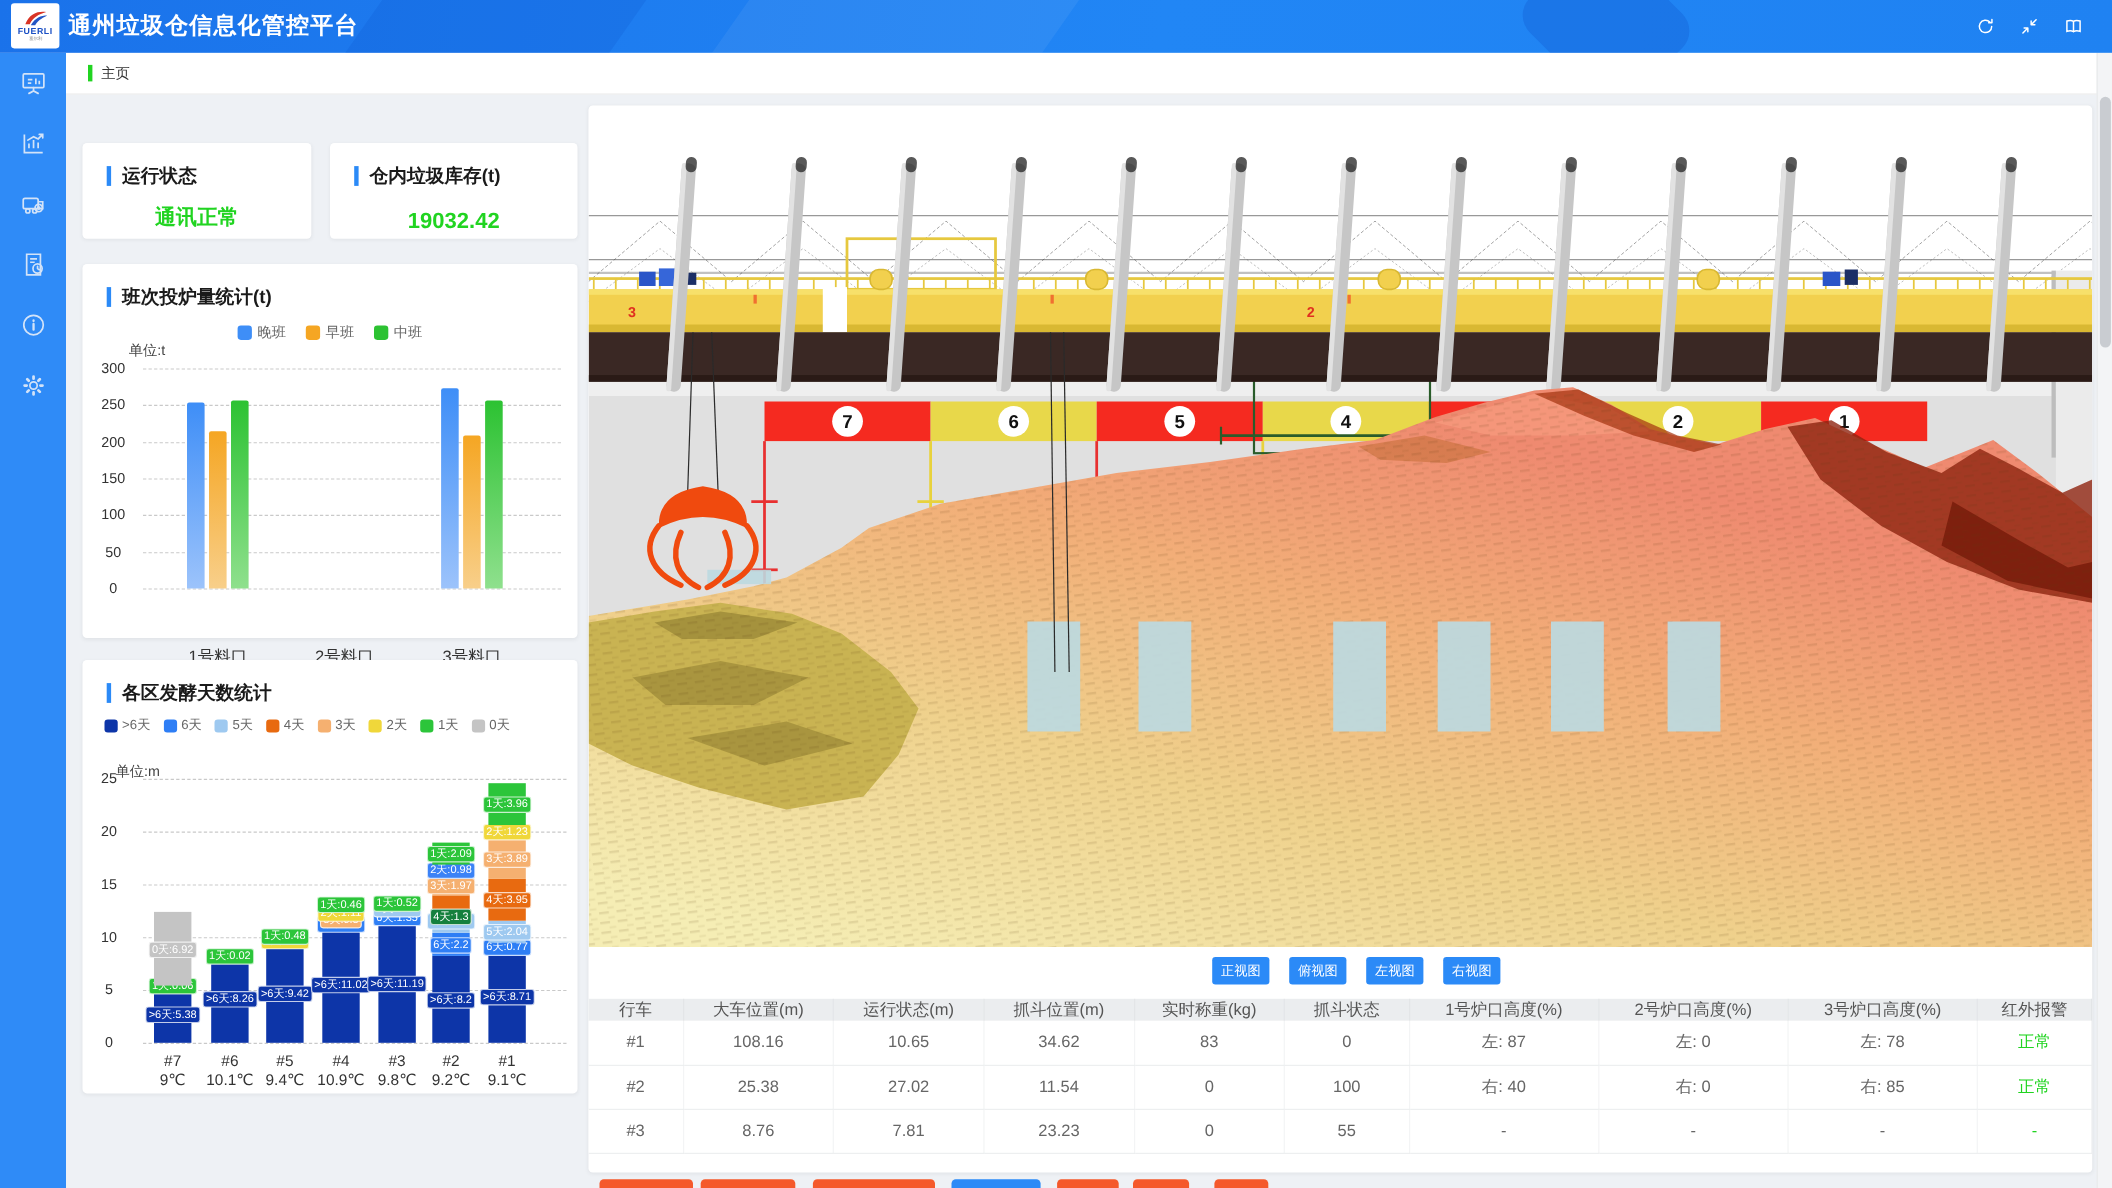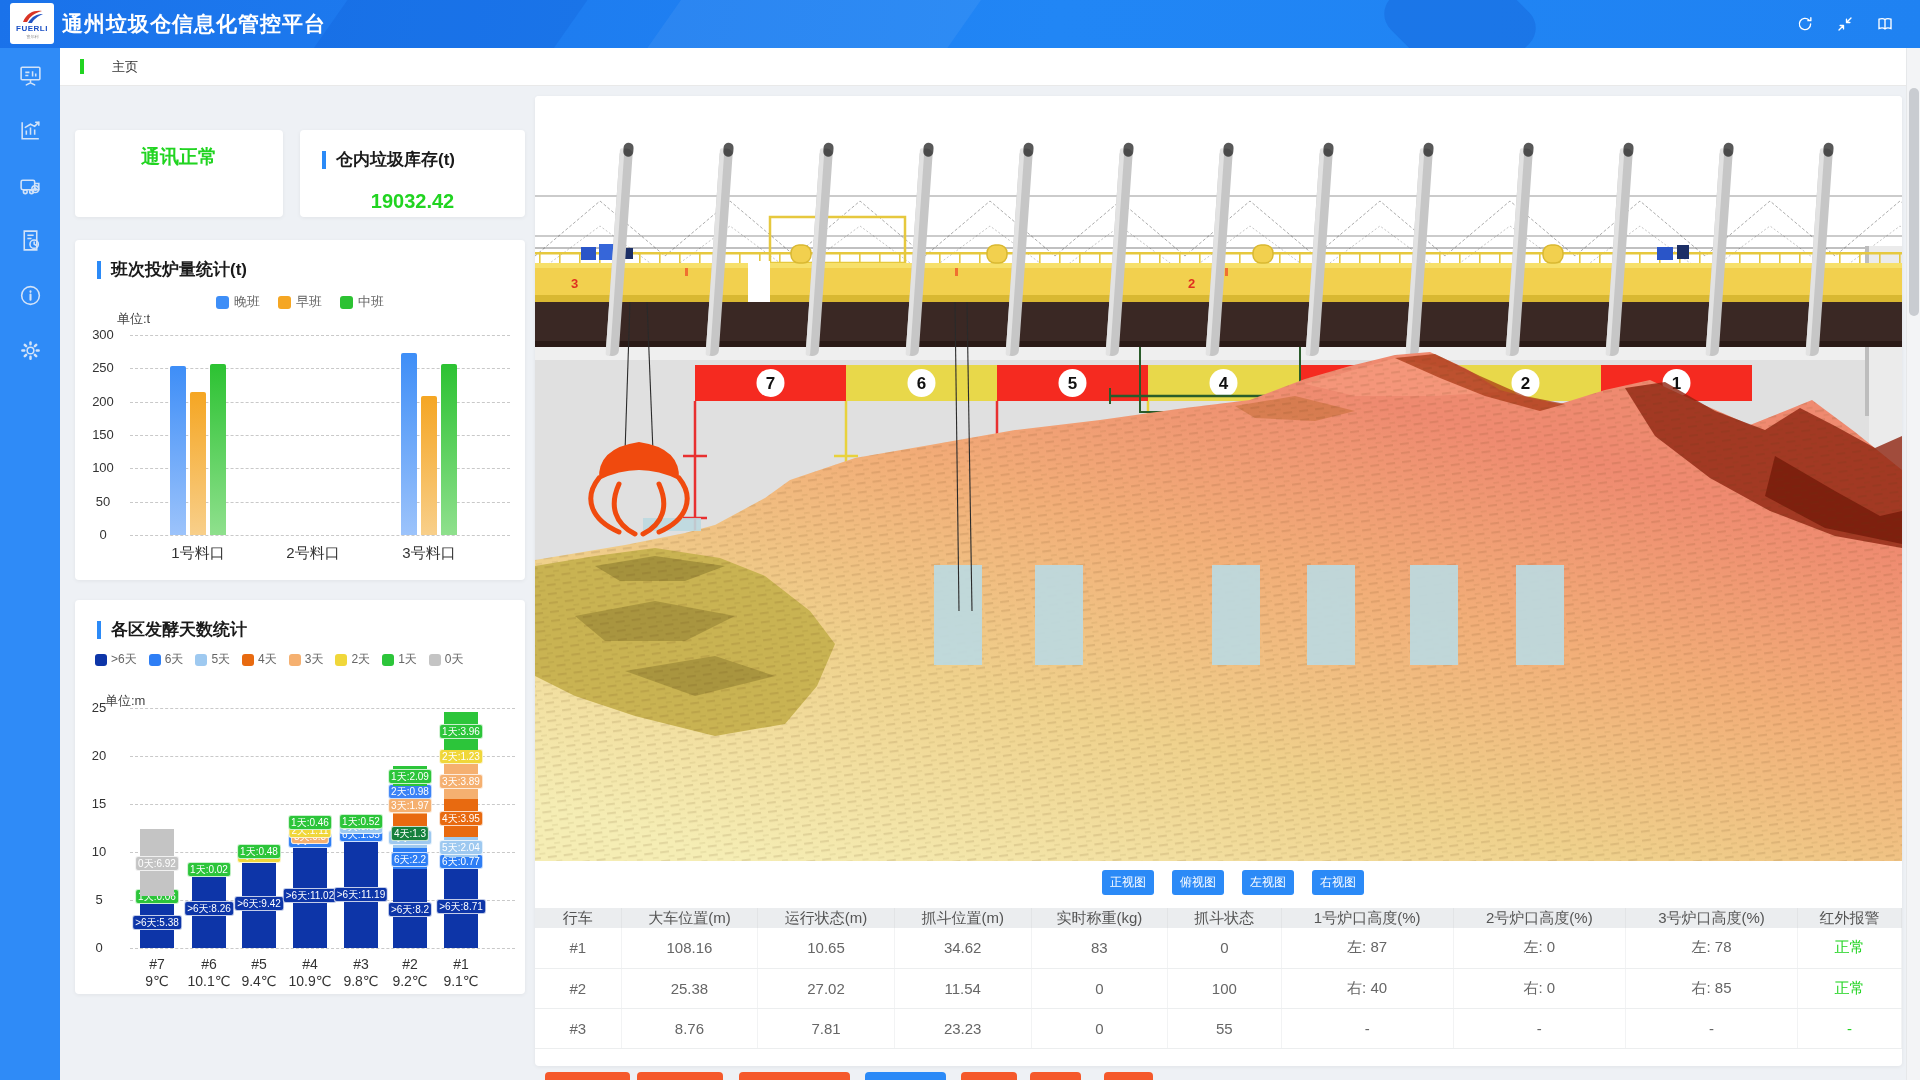--- a/index.html
+++ b/index.html
@@ -28,41 +28,41 @@
 
   
   .sidebar { position:absolute; left:0; top:48px; width:60px; height:1032px; background:#2f8bf7; z-index:20; }
   .side-item { width:60px; height:55px; display:flex; align-items:center; justify-content:center; cursor:pointer; }
   .side-item svg { width:25px; height:25px; stroke:#d3e3f8; fill:none; stroke-width:1.5; }
 
   
   .crumbbar { position:absolute; left:60px; top:48px; width:1860px; height:38px; background:#fff;
     border-bottom:1px solid #e9e9e9; display:flex; align-items:center; }
   .crumb-accent { width:4px; height:15px; background:#21d421; margin-left:20px; margin-right:8px; }
-  .crumb-label { font-size:13px; color:#333;margin-left:20px; }
+  .crumb-label { font-size:13px; color:#333; }
 
   
   .card { position:absolute; background:#fff; border-radius:4px; box-shadow:0 1px 4px rgba(0,0,0,.06); }
   .card-title { display:flex; align-items:center; padding-top:18px; }
   .title-accent { width:4px; height:18px; background:#2b8af7; margin-left:22px; margin-right:10px; }
   .title-text { font-size:17px; font-weight:bold; color:#1a1a1a; }
   .status-value { text-align:center; margin-top:14px; font-size:19px; font-weight:bold; }
 
   
   .legend-row { display:flex; justify-content:center; gap:18px; margin-top:12px; }
   .legend-row.small { gap:12px; justify-content:flex-start; padding-left:20px; margin-top:10px; flex-wrap:nowrap; }
   .legend-item { display:flex; align-items:center; gap:5px; font-size:13px; color:#666; }
   .legend-item.small { font-size:12px; gap:4px; }
   .legend-sw { width:13px; height:13px; border-radius:3px; }
   .legend-sw.small { width:12px; height:12px; }
   .unit-label { position:absolute; font-size:13px; color:#444; }
   .gridline { position:absolute; border-top:1px dashed #c9c9c9; }
   .ytick { position:absolute; font-size:13px; color:#333; text-align:center; width:40px; }
   .bar { position:absolute; }
-  .cat-label { position:absolute; font-size:15px; color:#333; text-align:center; }
+  .cat-label { position:absolute; font-size:15px; color:#333; text-align:center;margin-top:44px; }
   .cat-label2 { position:absolute; font-size:14px; color:#333; text-align:center; line-height:17px; }
   .seg { position:absolute; }
   .seg-chip { position:absolute; font-size:10px; color:#fff; border-radius:3px; padding:0 2px;
     border:1px solid rgba(255,255,255,.75); white-space:nowrap; line-height:13px; transform:translateX(-50%); }
 
   
   .viewer-panel { position:absolute; left:535px; top:96px; width:1367px; height:970px;
     background:#fff; border-radius:4px; box-shadow:0 1px 4px rgba(0,0,0,.06); overflow:hidden; }
   .scene { position:absolute; left:0; top:0; width:1367px; height:765px; }
   .viewbtn-row { position:absolute; left:567px; top:774px; display:flex; gap:18px; }
@@ -168,20 +168,24 @@
       </svg>
     </div>
   </div>
 
   <div class="crumbbar">
     <div class="crumb-accent"></div>
     <div class="crumb-label">主页</div>
   </div>
 
   <div class="card" style="left:75px; top:130px; width:208px; height:87px;">
+    <div class="card-title">
+      <div class="title-accent"></div>
+      <div class="title-text">运行状态</div>
+    </div>
     <div class="status-value" style="color:#21d421;">通讯正常</div>
   </div>
   <div class="card" style="left:300px; top:130px; width:225px; height:87px;">
     <div class="card-title">
       <div class="title-accent"></div>
       <div class="title-text">仓内垃圾库存(t)</div>
     </div>
     <div class="status-value" style="color:#21d421; font-size:20px;margin-top:19px;">19032.42</div>
   </div>
 

